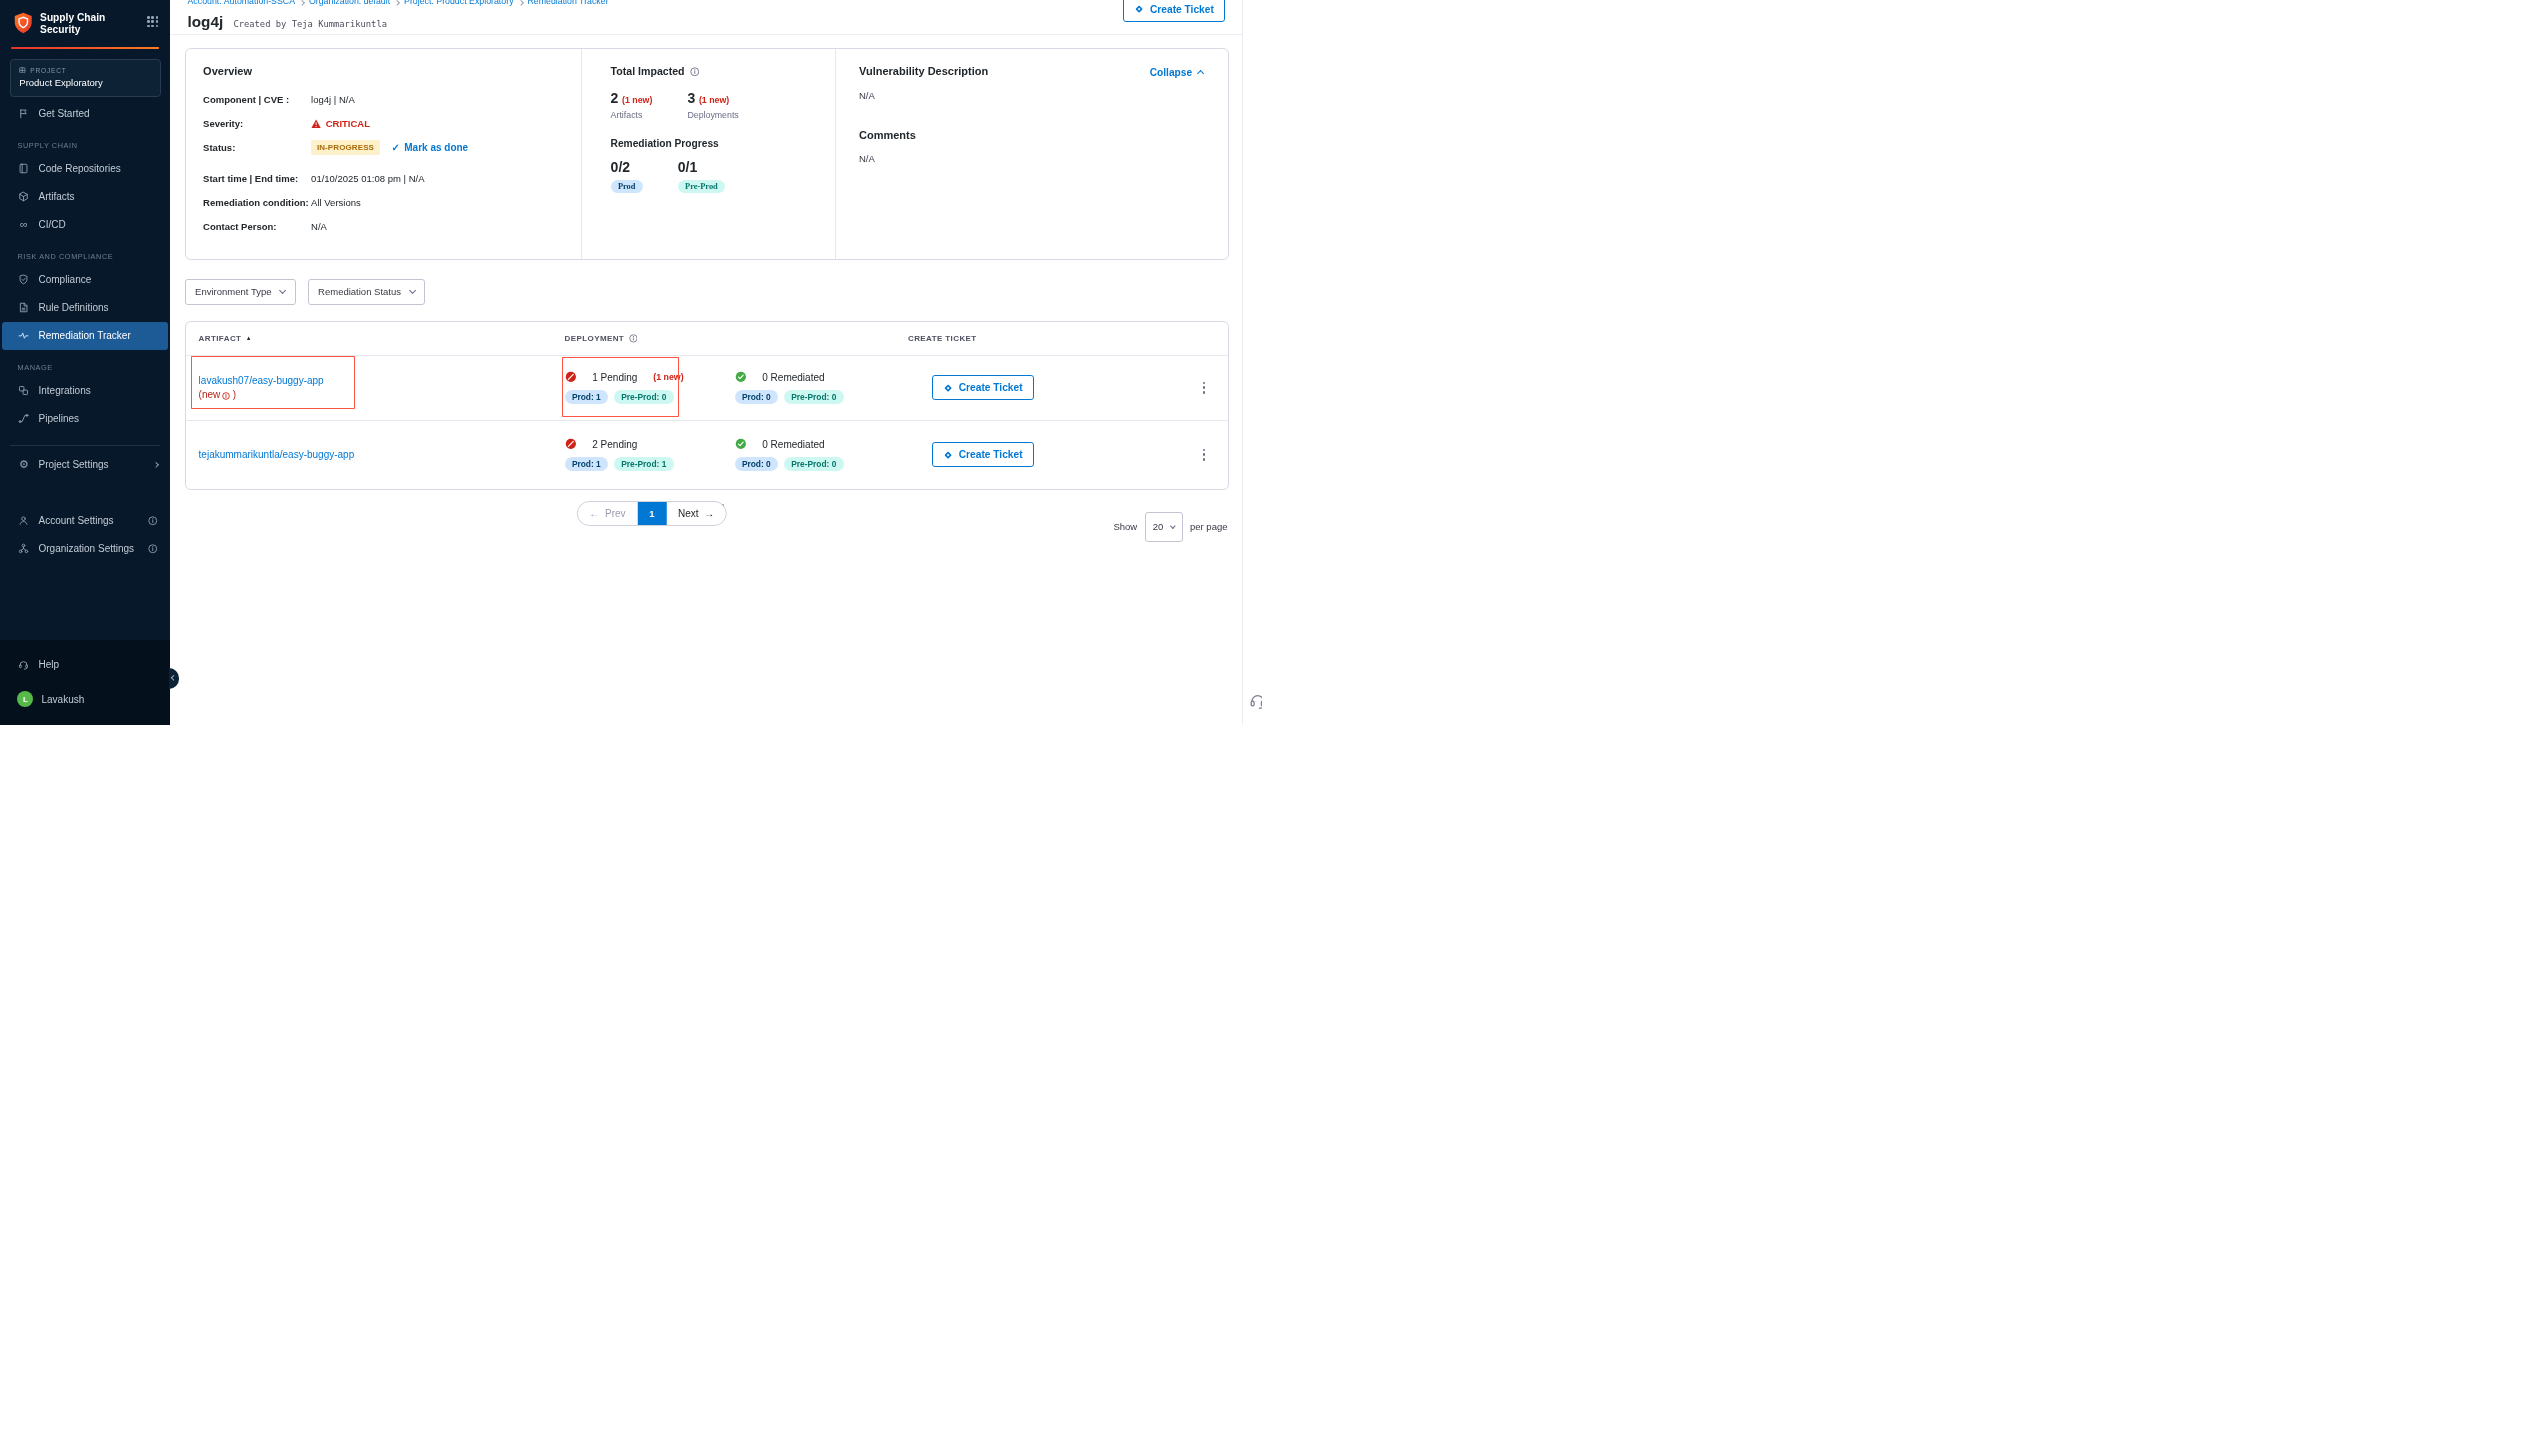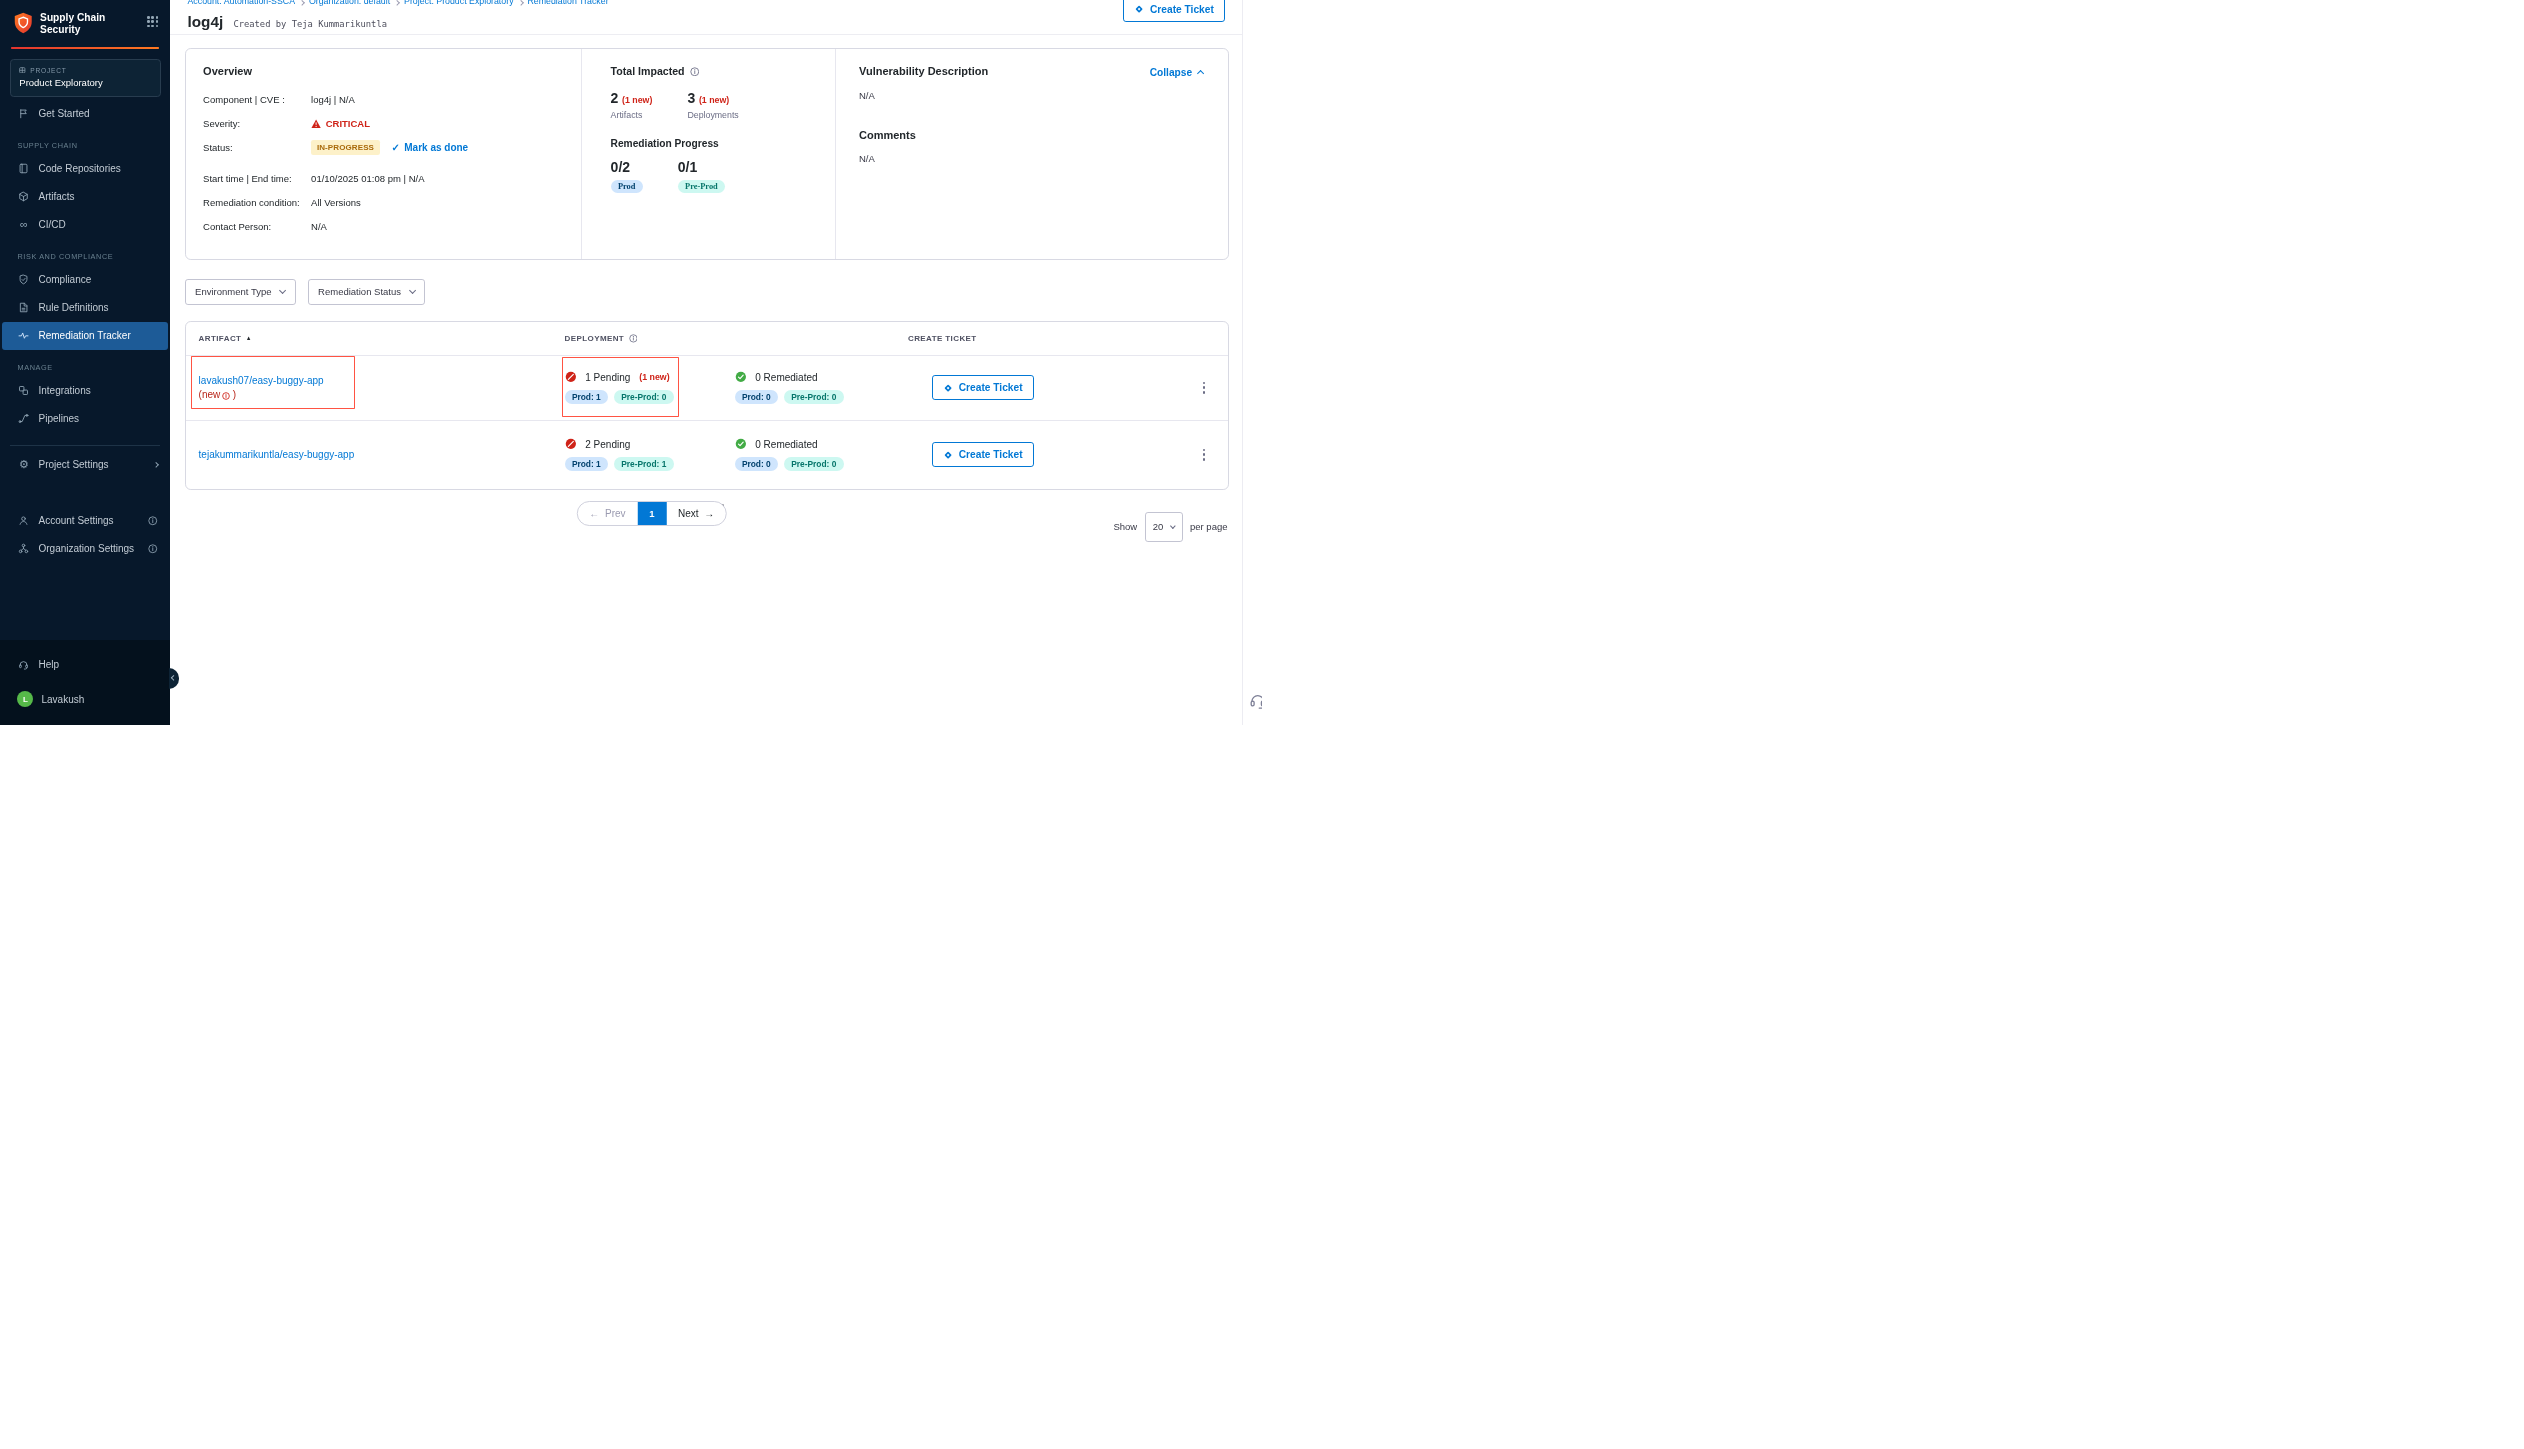--- a/index.html
+++ b/index.html
@@ -80,21 +80,21 @@
 
   
   .overview-card { display:flex; min-height:186px; }
   .ov-col1 { width:395px; padding:16px 17.5px; }
   .ov-col2 { width:254px; padding:16px 14.6px 14.6px 29px; border-left:0.7px solid #e7e7ef; }
   .ov-col3 { flex:1; padding:16px 17.5px 14.6px 23.4px; border-left:0.7px solid #e7e7ef; position:relative; }
   .ov-heading { font-size:11px; font-weight:bold; color:#22272b; }
   .ov-rows { margin-top:14.6px; }
   .ov-row { display:flex; align-items:center; margin-bottom:9.5px; font-size:9.5px; min-height:14.6px; }
   .ov-row.gap-above { margin-top:16px; }
-  .ov-label { width:108px; min-width:108px; font-weight:normal; color:#22272b; }
+  .ov-label { width:108px; min-width:108px; font-weight:bold; color:#22272b; }
   .ov-value { color:#22272b; }
   .severity-val { display:inline-flex; align-items:center; gap:4.4px;
     color:#cf2318; font-weight:bold; }
   .status-badge { background:#fdf1c9; color:#a96a0a; font-size:8px; font-weight:bold;
     padding:2.9px 5.8px; border-radius:2.2px; letter-spacing:0.1px; }
   .mark-done { display:inline-flex; align-items:center; gap:4.4px; margin-left:11.7px;
     color:#0278d5; font-weight:bold; font-size:10px; cursor:pointer; }
 
   .impact-heading { display:flex; align-items:center; gap:5.1px;
     font-size:10.6px; font-weight:bold; }
@@ -136,21 +136,21 @@
   .c-remediated { width:197px; min-width:197px; }
   .c-ticket { flex:1; }
   .c-kebab { width:22px; display:flex; justify-content:center; }
   .trow { display:flex; align-items:center; padding:0 13px; height:64px; }
   .trow.row2 { height:69px; border-top:0.7px solid #e7e7ef; }
   .cell { position:relative; }
   .artifact-link { color:#0278d5; font-size:10px; line-height:1.45;
     text-decoration:none; cursor:pointer; display:inline-block; }
   .artifact-new { display:flex; align-items:center; gap:1.5px; font-size:10px;
     color:#b8261a; line-height:1.45; }
-  .dep-line1 { display:flex; align-items:center; gap:9px; font-size:10px; color:#22272b; }
+  .dep-line1 { display:flex; align-items:center; gap:16px; font-size:10px; color:#22272b; }
   .dep-new { font-size:8.8px; font-weight:bold; color:#cf2318; }
   .dep-badges { display:flex; gap:5.8px; margin-top:6.6px; }
   .kebab { display:flex; flex-direction:column; gap:2.2px; align-items:center;
     padding:5.1px 6.6px; cursor:pointer; }
   .kebab i { width:2.6px; height:2.6px; border-radius:50%; background:#6b6d85; }
 
   .annot { position:absolute; border:1.5px solid #ff5343; border-radius:0.7px; pointer-events:none; }
   .annot-artifact { left:-7.3px; top:-17px; width:164px; height:53px; }
   .annot-pending  { left:-2.9px;  top:-14.6px; width:117px; height:60px; }
 

